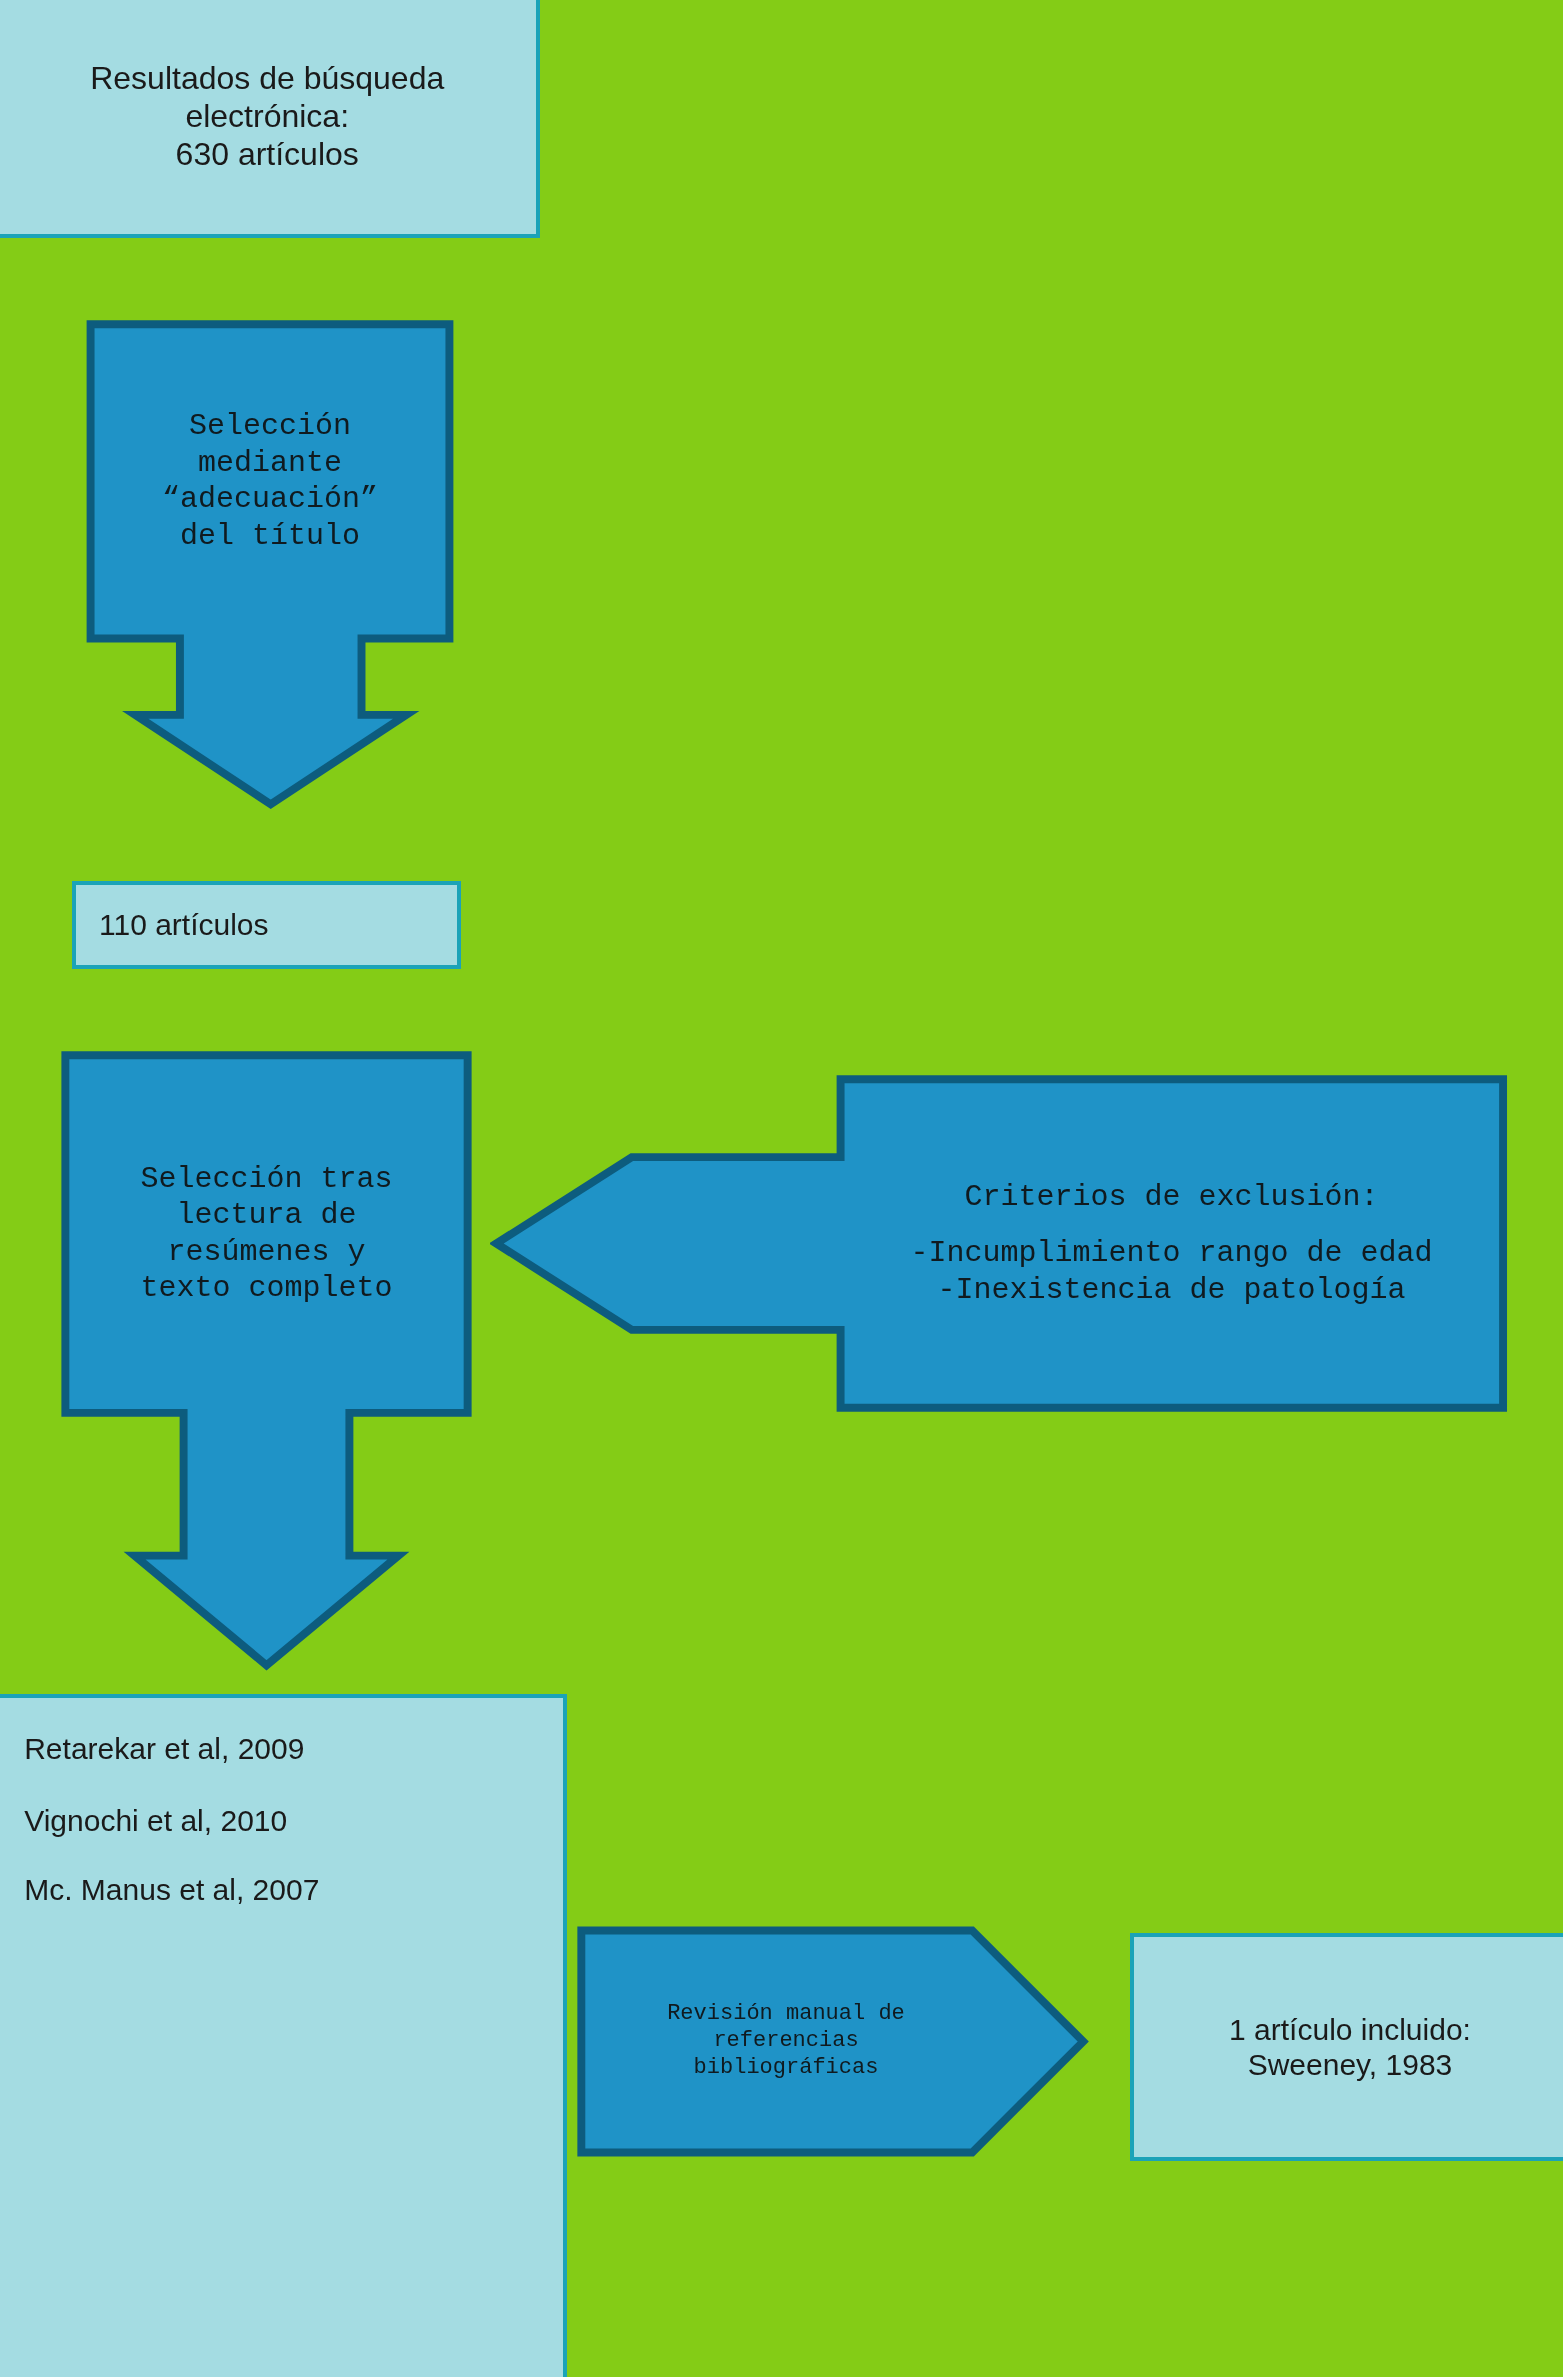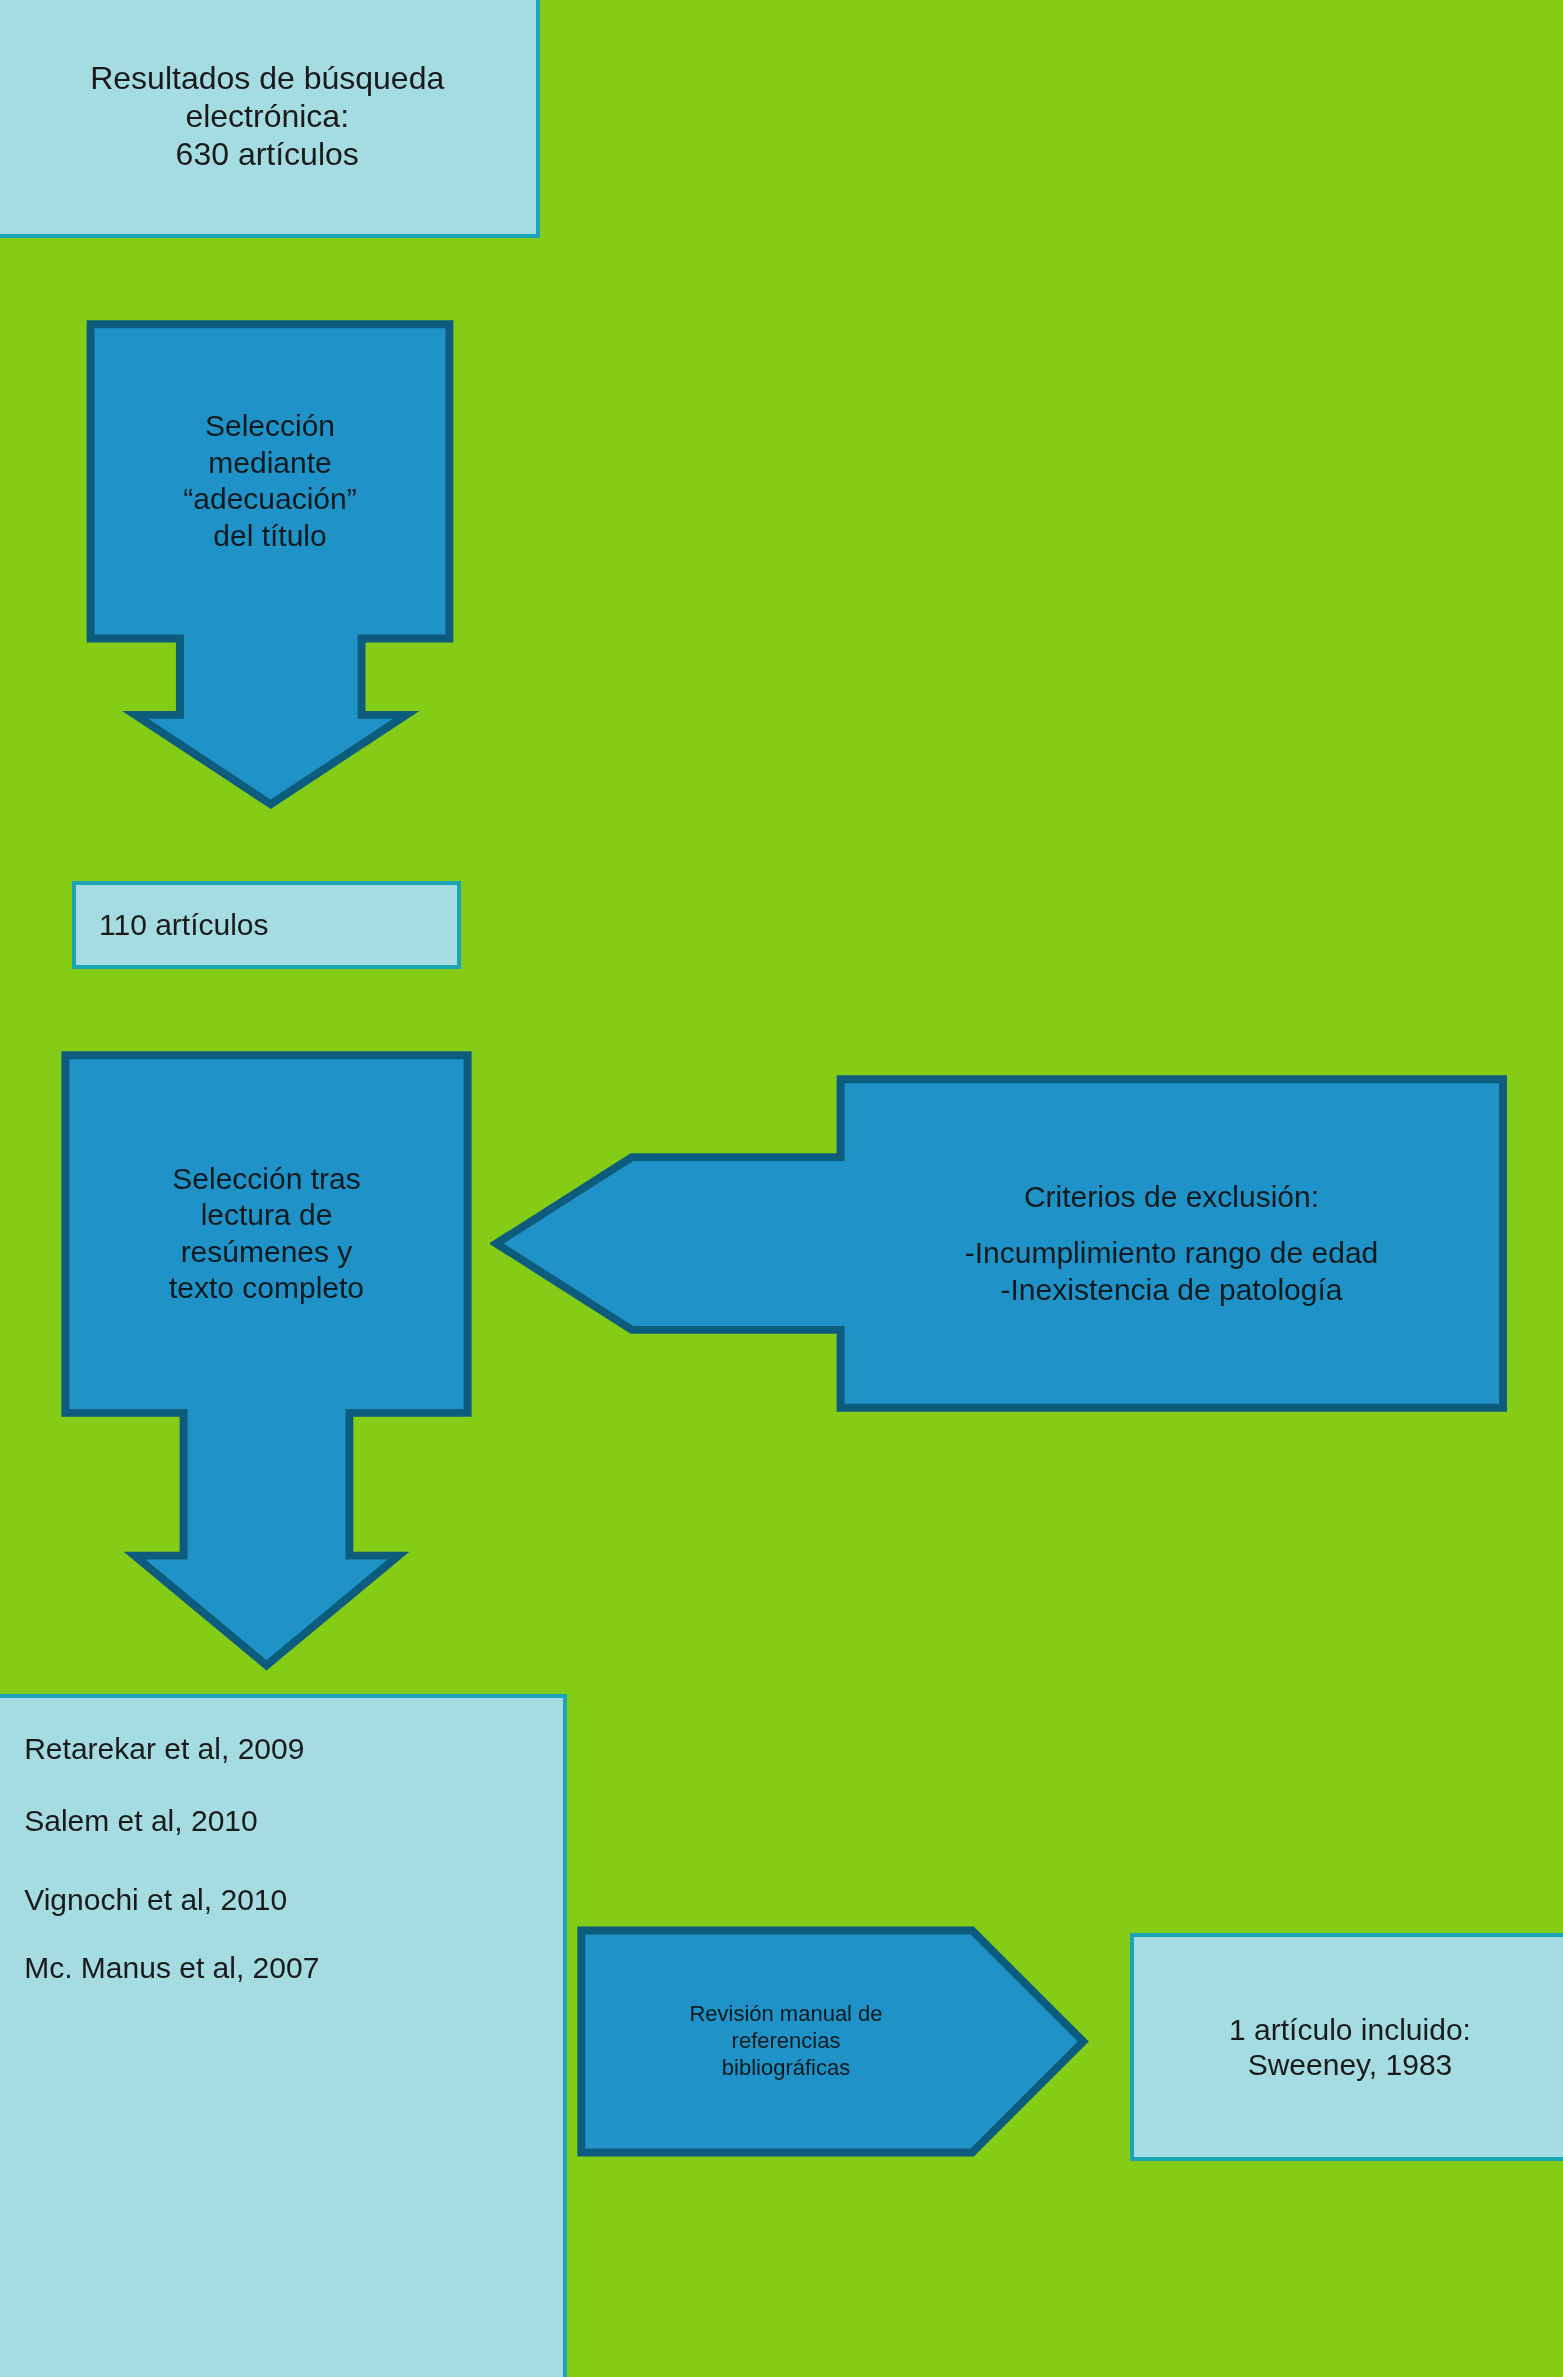--- a/index.html
+++ b/index.html
@@ -43,20 +43,21 @@
   }
   .svgtext {
     position: absolute;
     display: flex;
     flex-direction: column;
     justify-content: center;
     align-items: center;
     color: #101a1f;
     box-sizing: border-box;
     pointer-events: none;
+    font-family: Liberation Mono, monospace;
   }
   .svgtext .line { line-height: 1.22; white-space: pre; }
 
   .t-center { text-align: center; }
   .t-left { text-align: left; }
 
   .fs-44 { font-size: 32px; }
   .fs-42 { font-size: 30px; }
   .fs-40 { font-size: 22px; }
 </style>
@@ -106,21 +107,20 @@
     <div class="svgtext t-center fs-42" style="left:0; top:4.3px; width:411px; height:357px;">
       <div class="line">Selección tras</div>
       <div class="line">lectura de</div>
       <div class="line">resúmenes y</div>
       <div class="line">texto completo</div>
     </div>
   </div>
 
   <div class="shape lightbox t-left fs-42" style="left:-5.8px; top:1694px; width:573px; height:688px; padding:33px 0 0 26px; justify-content:flex-start;">
     <div class="line" style="margin-bottom:37px;">Retarekar et al, 2009</div>
-    <div class="line" style="margin-bottom:43px;">Salem et al, 2010</div>
     <div class="line" style="margin-bottom:33px;">Vignochi et al, 2010</div>
     <div class="line">Mc. Manus et al, 2007</div>
   </div>
 
   <div class="svgwrap" style="left:577px; top:1926px; width:512px; height:231px;">
     <svg width="512" height="231" viewBox="0 0 710 320">
       <path d="M 6 6 L 548 6 L 702 160 L 548 314 L 6 314 Z" fill="#1F93C7" stroke="#0D5C7E" stroke-width="11" stroke-linejoin="miter"></path>
     </svg>
     <div class="svgtext t-center fs-40" style="left:0; top:0; width:418px; height:231px;">
       <div class="line">Revisión manual de</div>

